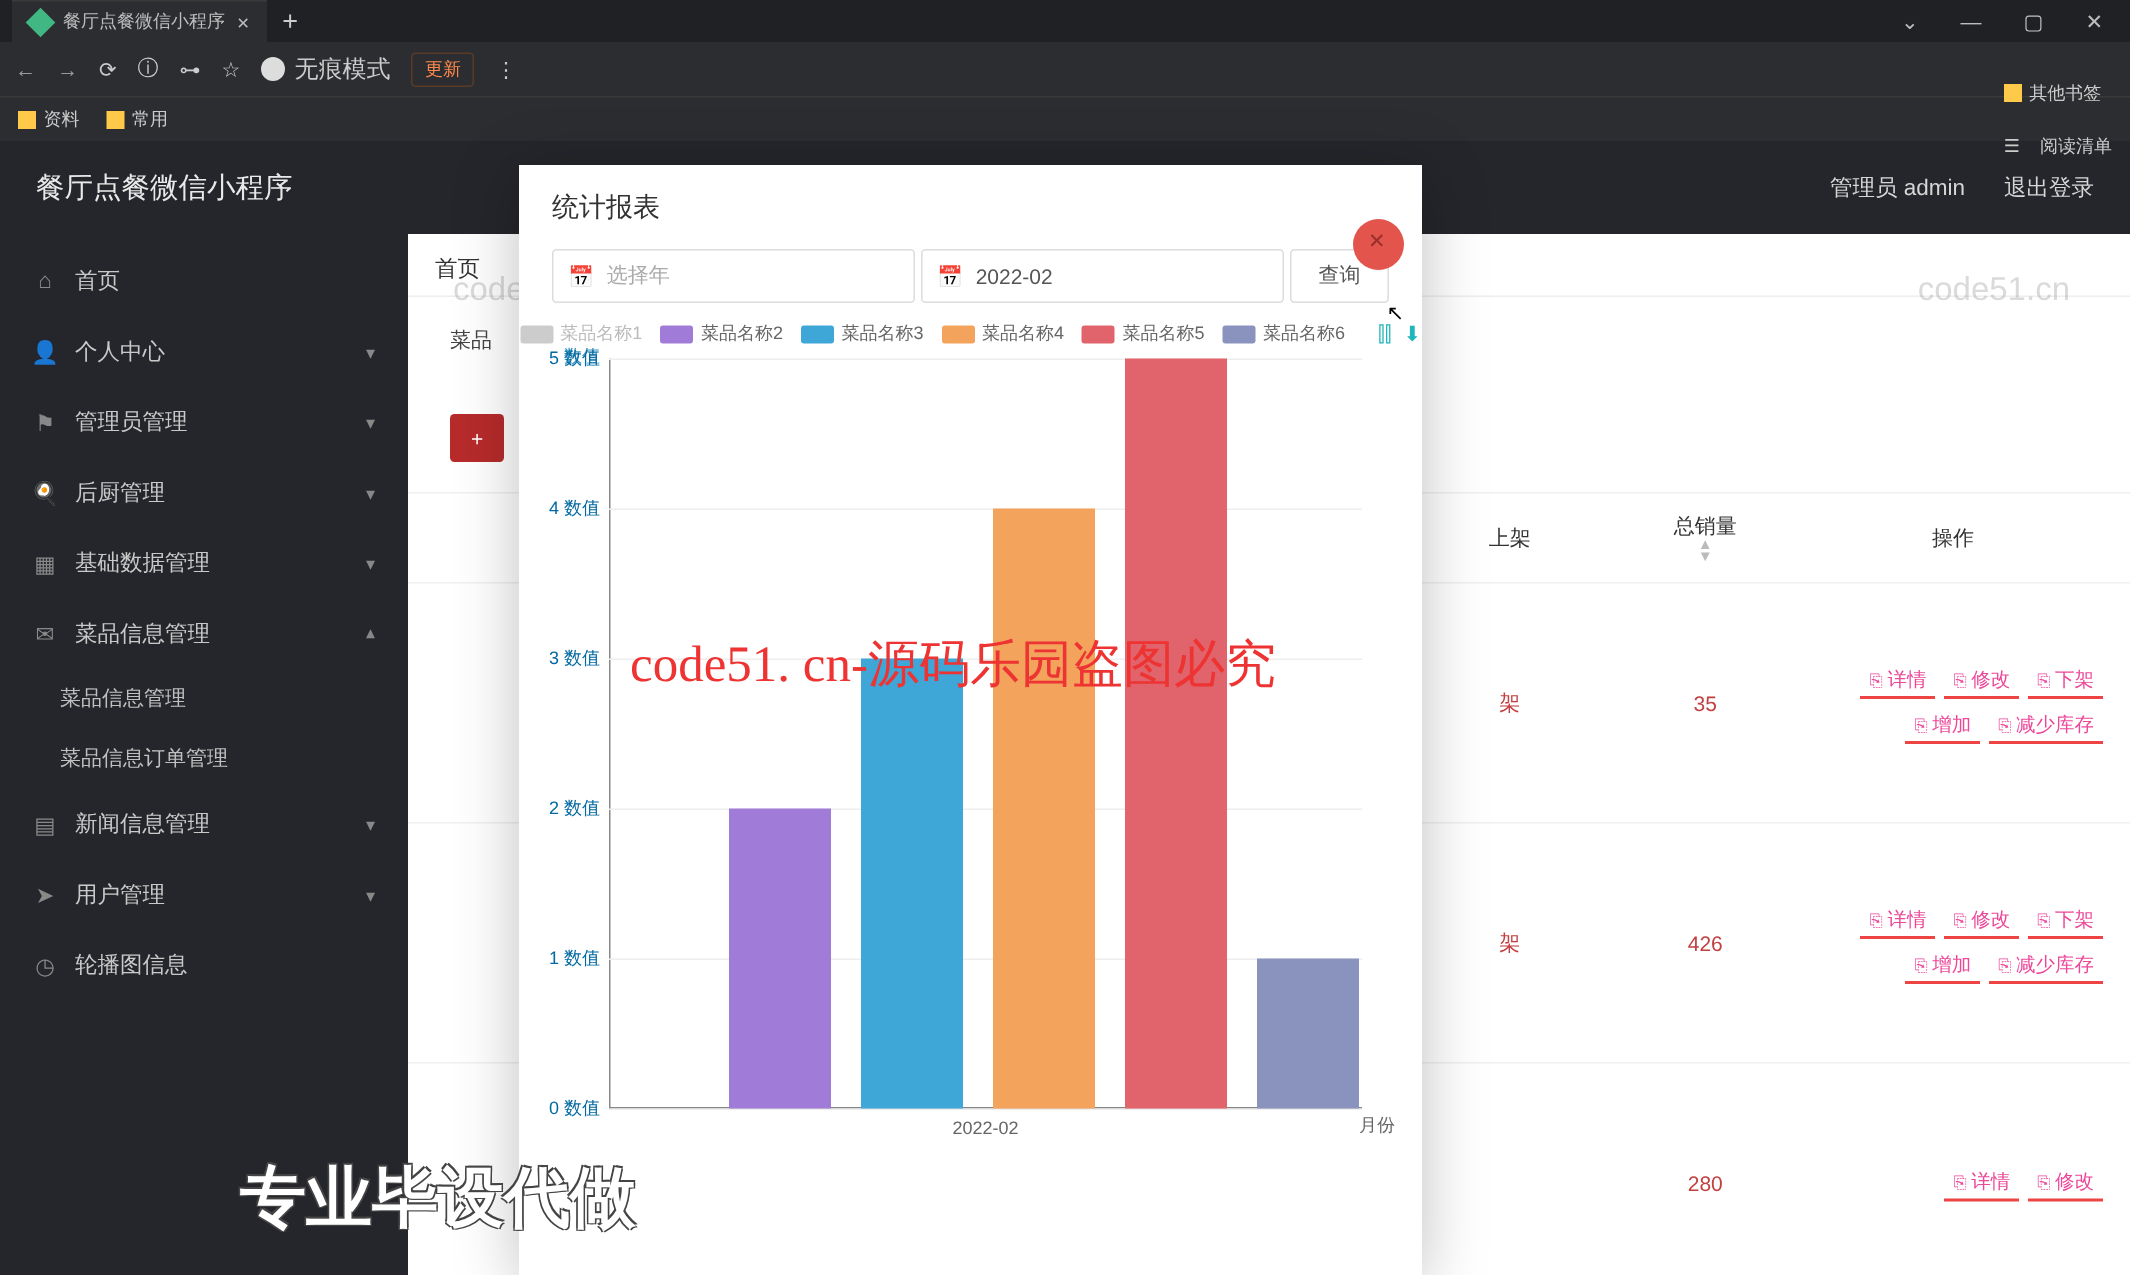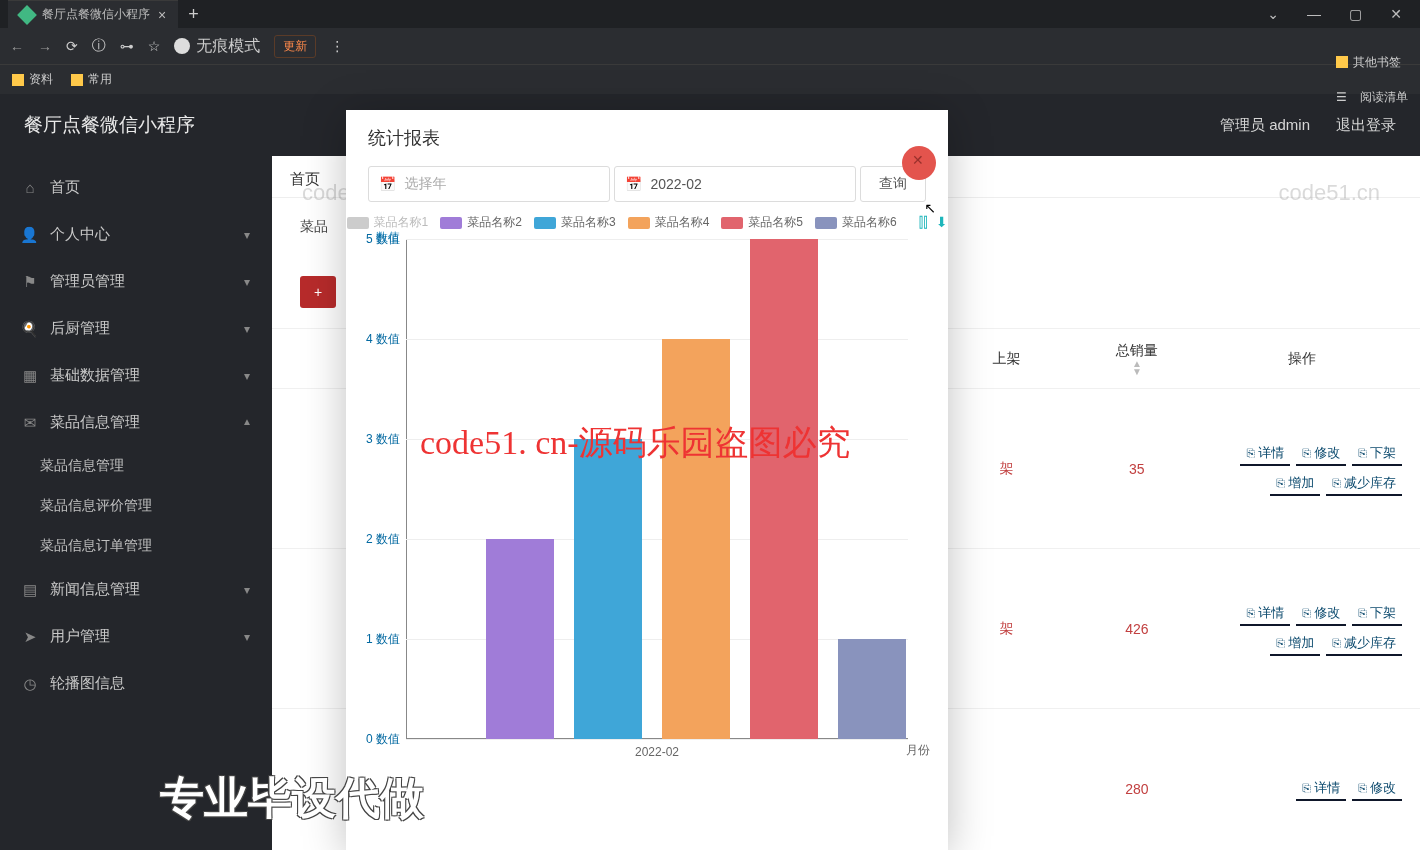--- a/index.html
+++ b/index.html
@@ -45,21 +45,21 @@
 .tabline { padding:14px 18px 8px; border-bottom:1px solid #eee; }
 .tabline span { font-size:15px; color:#333; }
 .content-row { padding:20px 28px; color:#444; font-size:14px; }
 .addbtn { display:inline-block; background:#b72b2b; color:#fff; padding:8px 14px; border-radius:3px; }
 
 .tbl-row { display:flex; align-items:center; padding:0 18px; font-size:14px; color:#444; border-top:1px solid #f0f0f0; }
 .tbl-row .c { flex:1; text-align:center; }
 .tbl-row.hdr { height:60px; color:#333; font-weight:500; }
 .tbl-row.data { height:160px; }
 .tbl-row .actions { display:flex; flex-wrap:wrap; gap:6px; justify-content:flex-end; width:200px; }
-.ab { border-bottom:2px solid #0f172a; padding:2px 6px; font-size:13px; color:#0c4a6e; cursor:pointer; white-space:nowrap; }
+.ab { border-bottom:2px solid #ef4444; padding:2px 6px; font-size:13px; color:#ec4899; cursor:pointer; white-space:nowrap; }
 .ab::before { content:"⎘ "; font-size:11px; }
 .num-red { color:#c24040; }
 .sortic { font-size:10px; color:#bbb; display:block; line-height:8px; }
 
 
 .wm { position:absolute; color:rgba(150,150,150,0.35); font-size:22px; pointer-events:none; font-family:Arial; }
 .modal { position:absolute; top:110px; left:346px; width:602px; height:740px; background:#fff; box-shadow:0 6px 40px rgba(0,0,0,0.25); }
 .modal-head { padding:16px 22px 8px; font-size:18px; color:#333; }
 .close-red { position:absolute; right:12px; top:36px; width:34px; height:34px; background:#e3544d; border-radius:50%; cursor:pointer; }
 .close-red::after { content:"✕"; position:absolute; top:6px; left:10px; color:#99302c; font-size:14px; }
@@ -178,21 +178,20 @@
         <span class="si-icon">▦</span>
         <span>基础数据管理</span>
         <span class="chev">▾</span>
       </div>
     <div class="side-item open">
         <span class="si-icon">✉</span>
         <span>菜品信息管理</span>
         <span class="chev">▾</span>
       </div>
     <div class="side-sub">菜品信息管理</div>
-    <div class="side-sub">菜品信息评价管理</div>
     <div class="side-sub">菜品信息订单管理</div>
     <div class="side-item">
         <span class="si-icon">▤</span>
         <span>新闻信息管理</span>
         <span class="chev">▾</span>
       </div>
     <div class="side-item">
         <span class="si-icon">➤</span>
         <span>用户管理</span>
         <span class="chev">▾</span>

